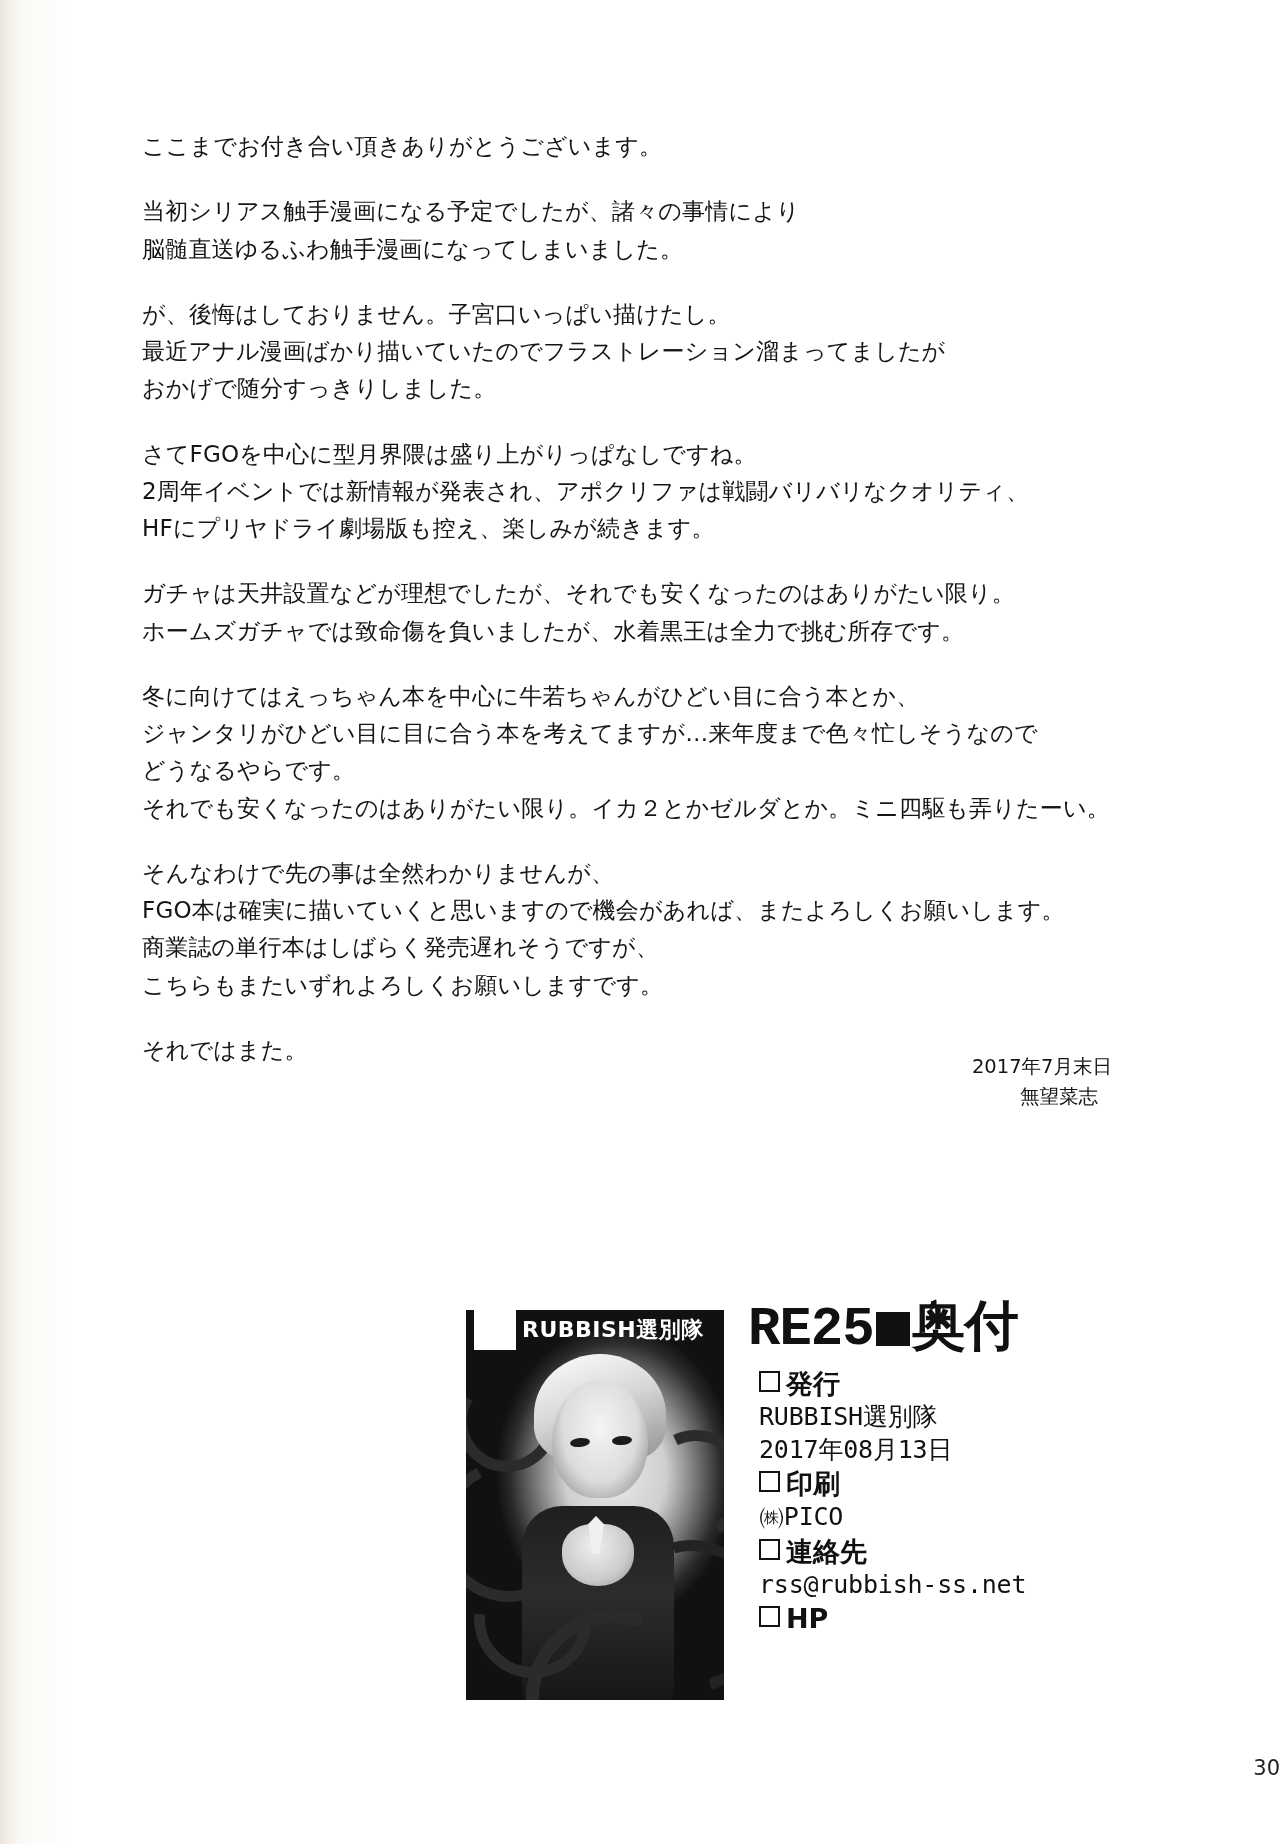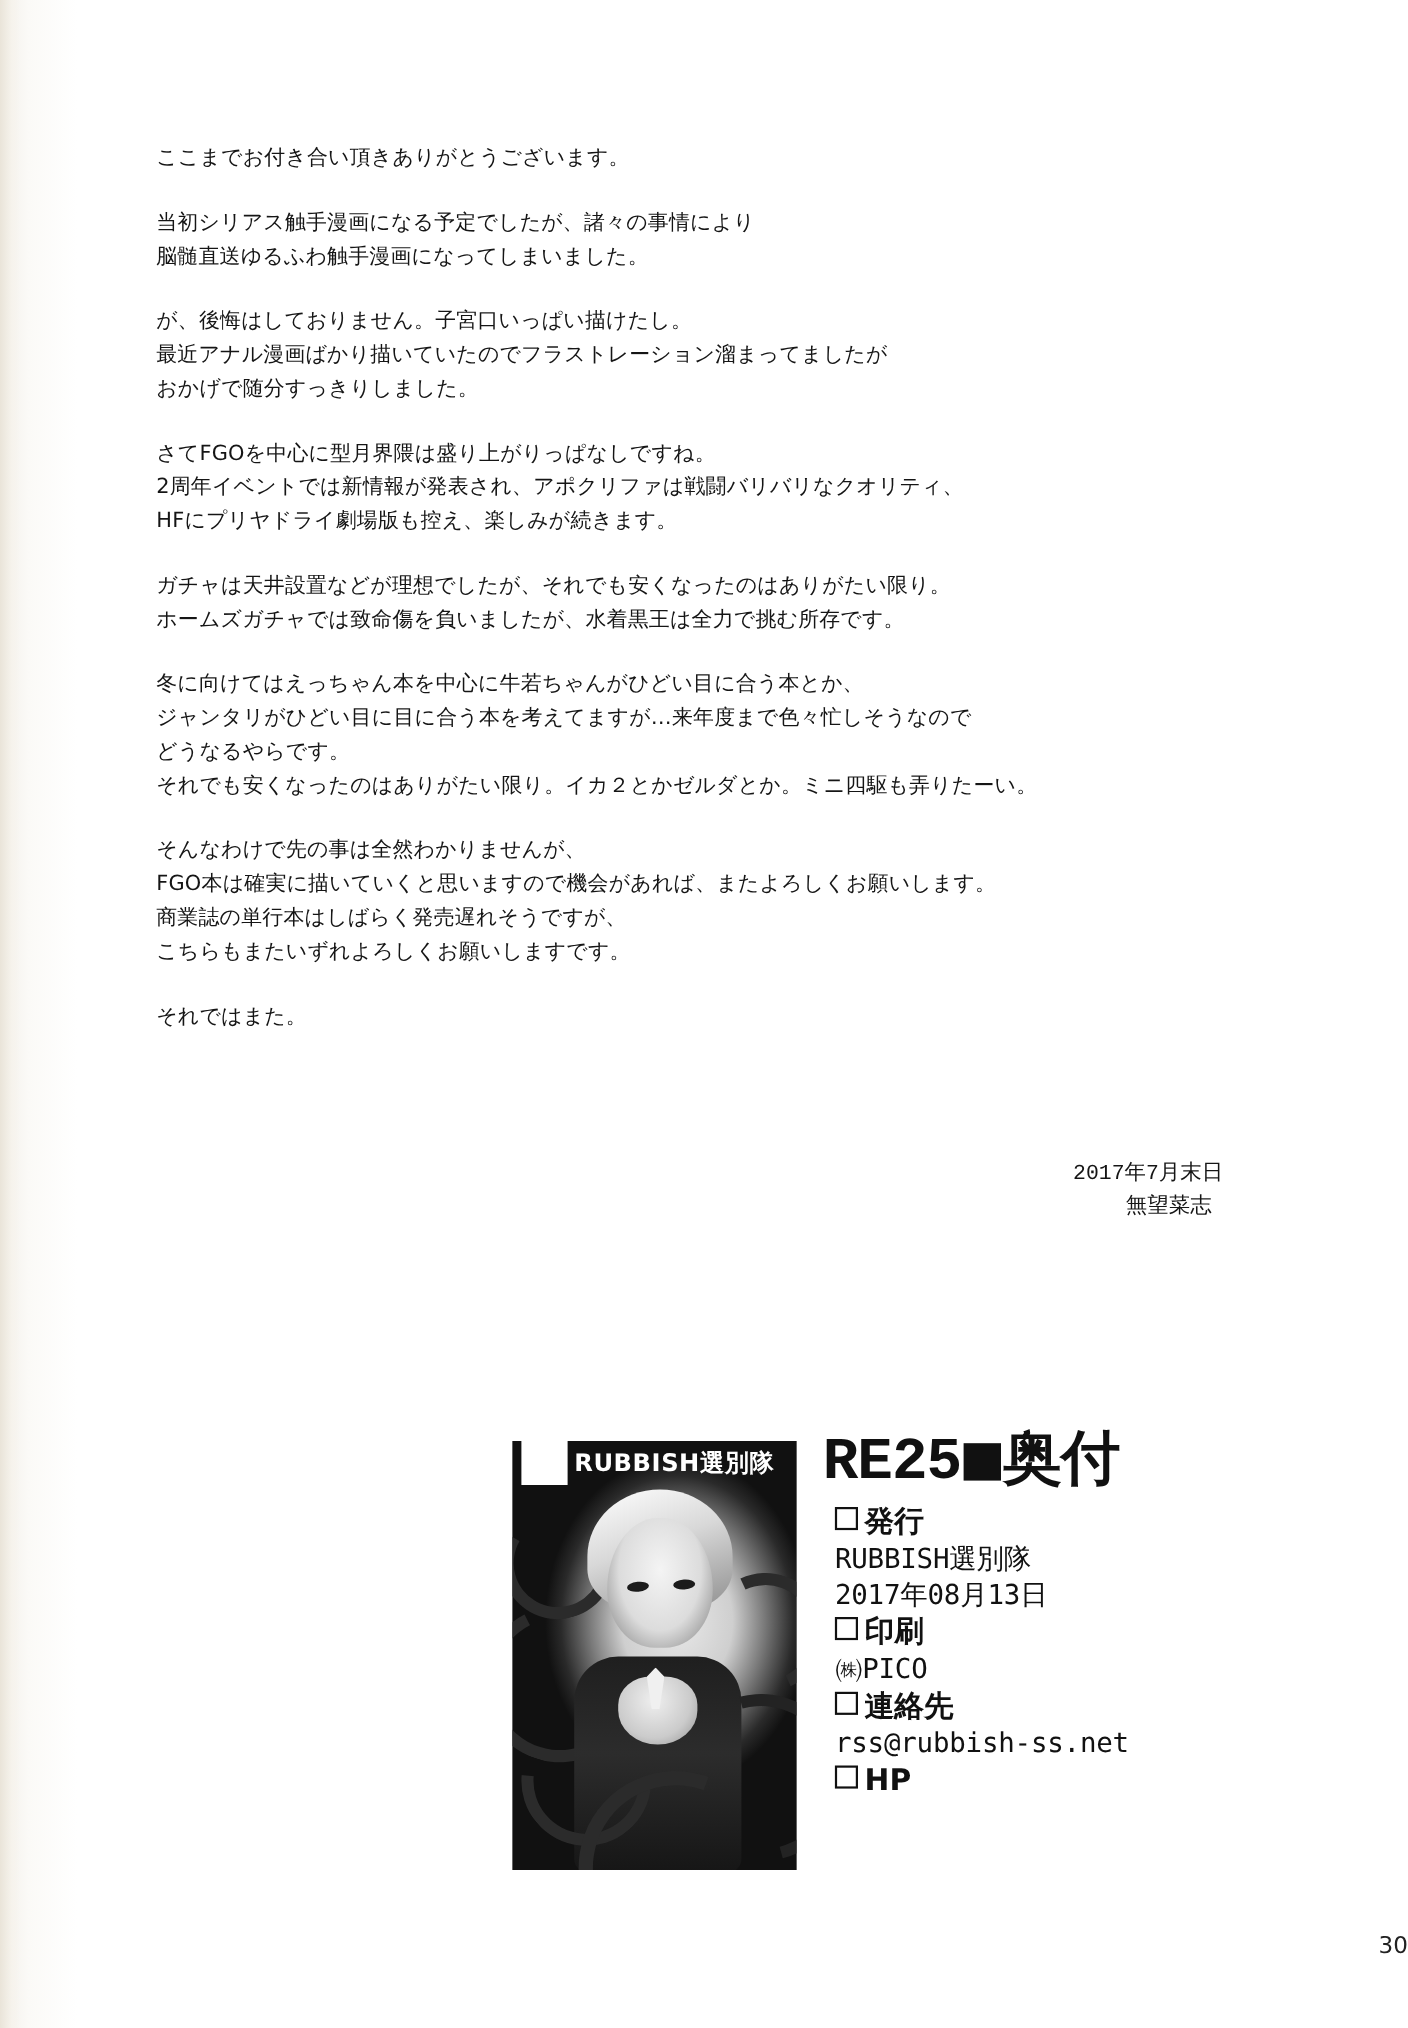--- a/index.html
+++ b/index.html
@@ -32,38 +32,37 @@
 
   
   .afterword {
     position: absolute;
     left: 142px;
     top: 128px;
     width: 1010px;
   }
   .para {
     margin: 0 0 28px 0;
-    font-size: 19px;
+    font-size: 23px;
     line-height: 1.62;
     letter-spacing: .2px;
     color: #151515;
     white-space: pre-line;
   }
   .para:last-child { margin-bottom: 0; }
 
   
   .signature {
     position: absolute;
     right: 168px;
     top: 1052px;
     text-align: left;
     font-size: 19.5px;
     line-height: 1.55;
     color: #151515;
-    font-family: Liberation Mono, monospace;
   }
   .signature .sig-date { display: block; }
   .signature .sig-name { display: block; padding-left: 48px; }
 
   
   .colophon {
     position: absolute;
     left: 466px;
     top: 1290px;
     width: 700px;

